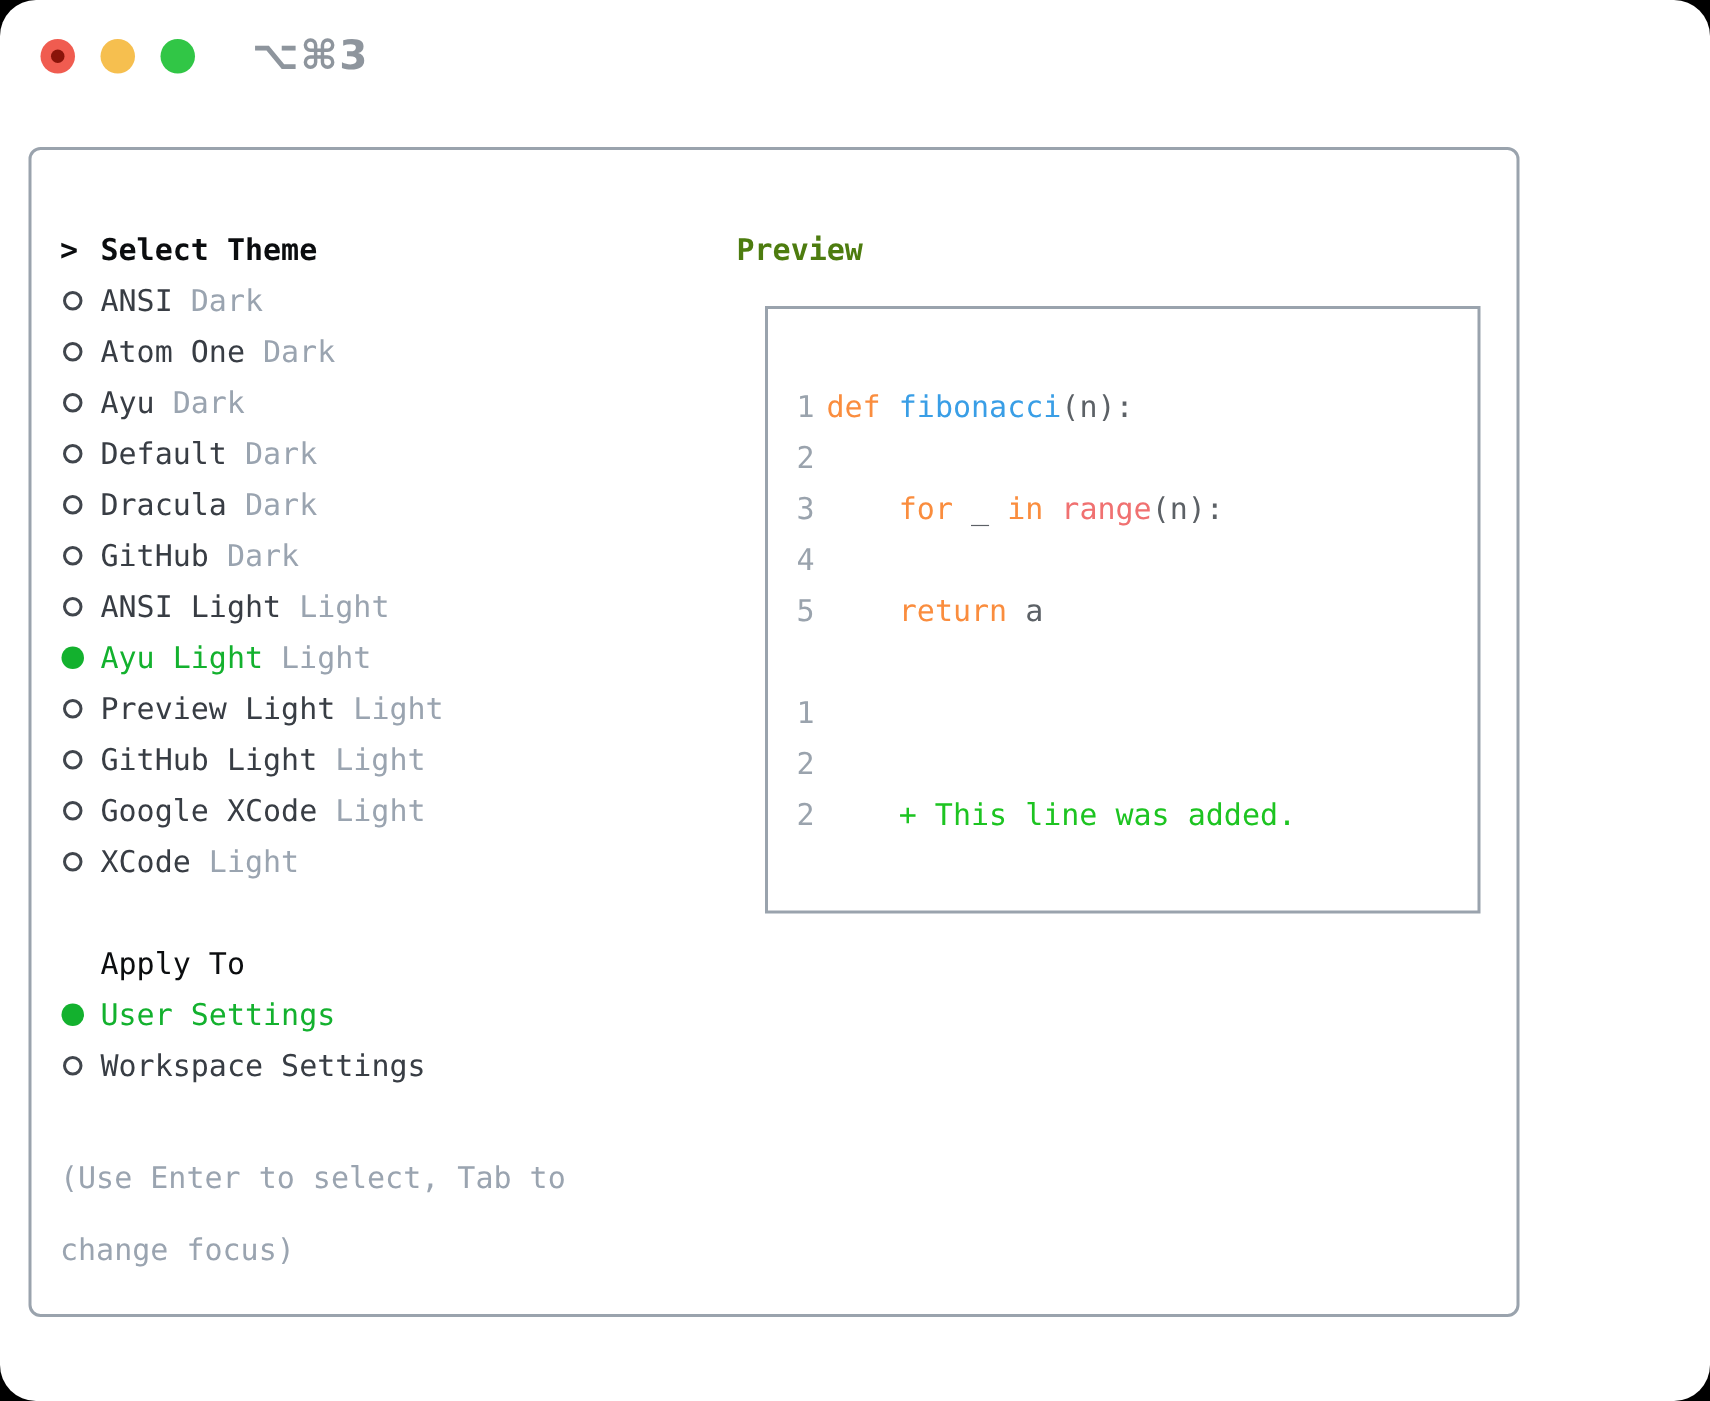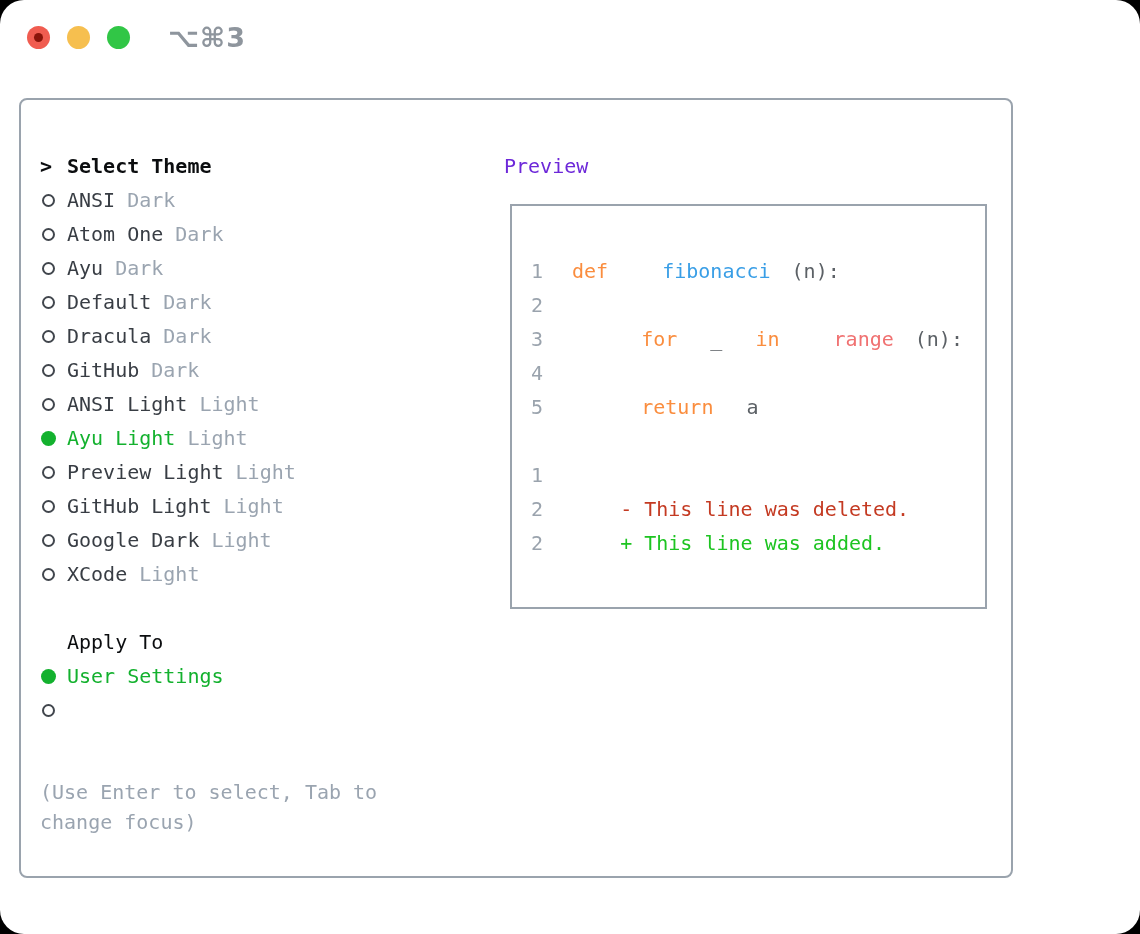--- a/index.html
+++ b/index.html
@@ -56,36 +56,36 @@
   .radio{
     width:13px;height:13px;border-radius:50%;box-sizing:border-box;
     border:2px solid #41464d;margin-left:2px;
   }
   .selected .radio{border:none;background:var(--accent_green);width:15px;height:15px;margin-left:1px;}
   .tname{color:var(--item_fg);white-space:pre;}
   .selected .tname,.selected .opt-label{color:var(--accent_green);}
   .ttag{color:var(--muted_gray);margin-left:12px;}
   .opt-label{color:var(--item_fg);white-space:pre;text-align:right;}
   .hint{
-    margin-top:50px;width:400px;line-height:30px;color:var(--muted_gray);
+    margin-top:34px;width:400px;line-height:48px;color:var(--muted_gray);
   }
   
   .preview-label{
-    position:absolute;left:483px;top:49px;height:34px;display:flex;align-items:center;
-    font-weight:normal;color:#6d28d9;
+    position:absolute;left:470px;top:49px;height:34px;display:flex;align-items:center;
+    font-weight:bold;color:#4d7c0f;
   }
   .preview-box{
     position:absolute;left:489px;top:104px;width:477px;height:405px;
     border:2px solid var(--border_gray);box-sizing:border-box;
     padding:48px 0 0 18px;overflow:hidden;
   }
   .cline{height:34px;display:flex;align-items:center;}
   .lnum{width:13px;flex:none;text-align:right;color:var(--line_number_gray);margin-right:8px;white-space:pre;}
   .ccontent{white-space:pre;}
-  .tok{white-space:pre;margin-left:21px;}
+  .tok{white-space:pre;}
   .tok-fg{color:var(--code_fg);}
   .tok-keyword{color:var(--keyword_orange);}
   .tok-function{color:var(--function_blue);}
   .tok-builtin{color:var(--builtin_coral);}
   .tok-number{color:var(--number_purple);}
   .tok-muted{color:#8f98a2;}
   .tok-deleted{color:var(--diff_deleted_red);}
   .tok-added{color:var(--diff_added_green);}
 </style>
 </head>
@@ -178,21 +178,21 @@
         <span class="marker">
             <span class="radio"></span>
           </span>
         <span class="tname">GitHub Light</span>
         <span class="ttag">Light</span>
       </div>
       <div class="row">
         <span class="marker">
             <span class="radio"></span>
           </span>
-        <span class="tname">Google Dark</span>
+        <span class="tname">Google XCode</span>
         <span class="ttag">Light</span>
       </div>
       <div class="row">
         <span class="marker">
             <span class="radio"></span>
           </span>
         <span class="tname">XCode</span>
         <span class="ttag">Light</span>
       </div>
 
@@ -206,20 +206,21 @@
       <div class="row selected">
         <span class="marker">
             <span class="radio"></span>
           </span>
         <span class="opt-label">User Settings</span>
       </div>
       <div class="row">
         <span class="marker">
             <span class="radio"></span>
           </span>
+        <span class="opt-label">Workspace Settings</span>
       </div>
 
       <div class="hint">(Use Enter to select, Tab to change focus)</div>
 
     </div>
 
     <div class="preview-label">Preview</div>
 
     <div class="preview-box">
       <div class="cline">
@@ -242,21 +243,20 @@
       </div>
       <div class="cline">
         <span class="lnum"></span>
         <span class="ccontent"></span>
       </div>
       <div class="cline">
         <span class="lnum">1</span>
       </div>
       <div class="cline">
         <span class="lnum">2</span>
-        <span class="ccontent"><span class="tok tok-deleted">    - This line was deleted.</span></span>
       </div>
       <div class="cline">
         <span class="lnum">2</span>
         <span class="ccontent"><span class="tok tok-added">    + This line was added.</span></span>
       </div>
     </div>
 
   </div>
 </div>
 

